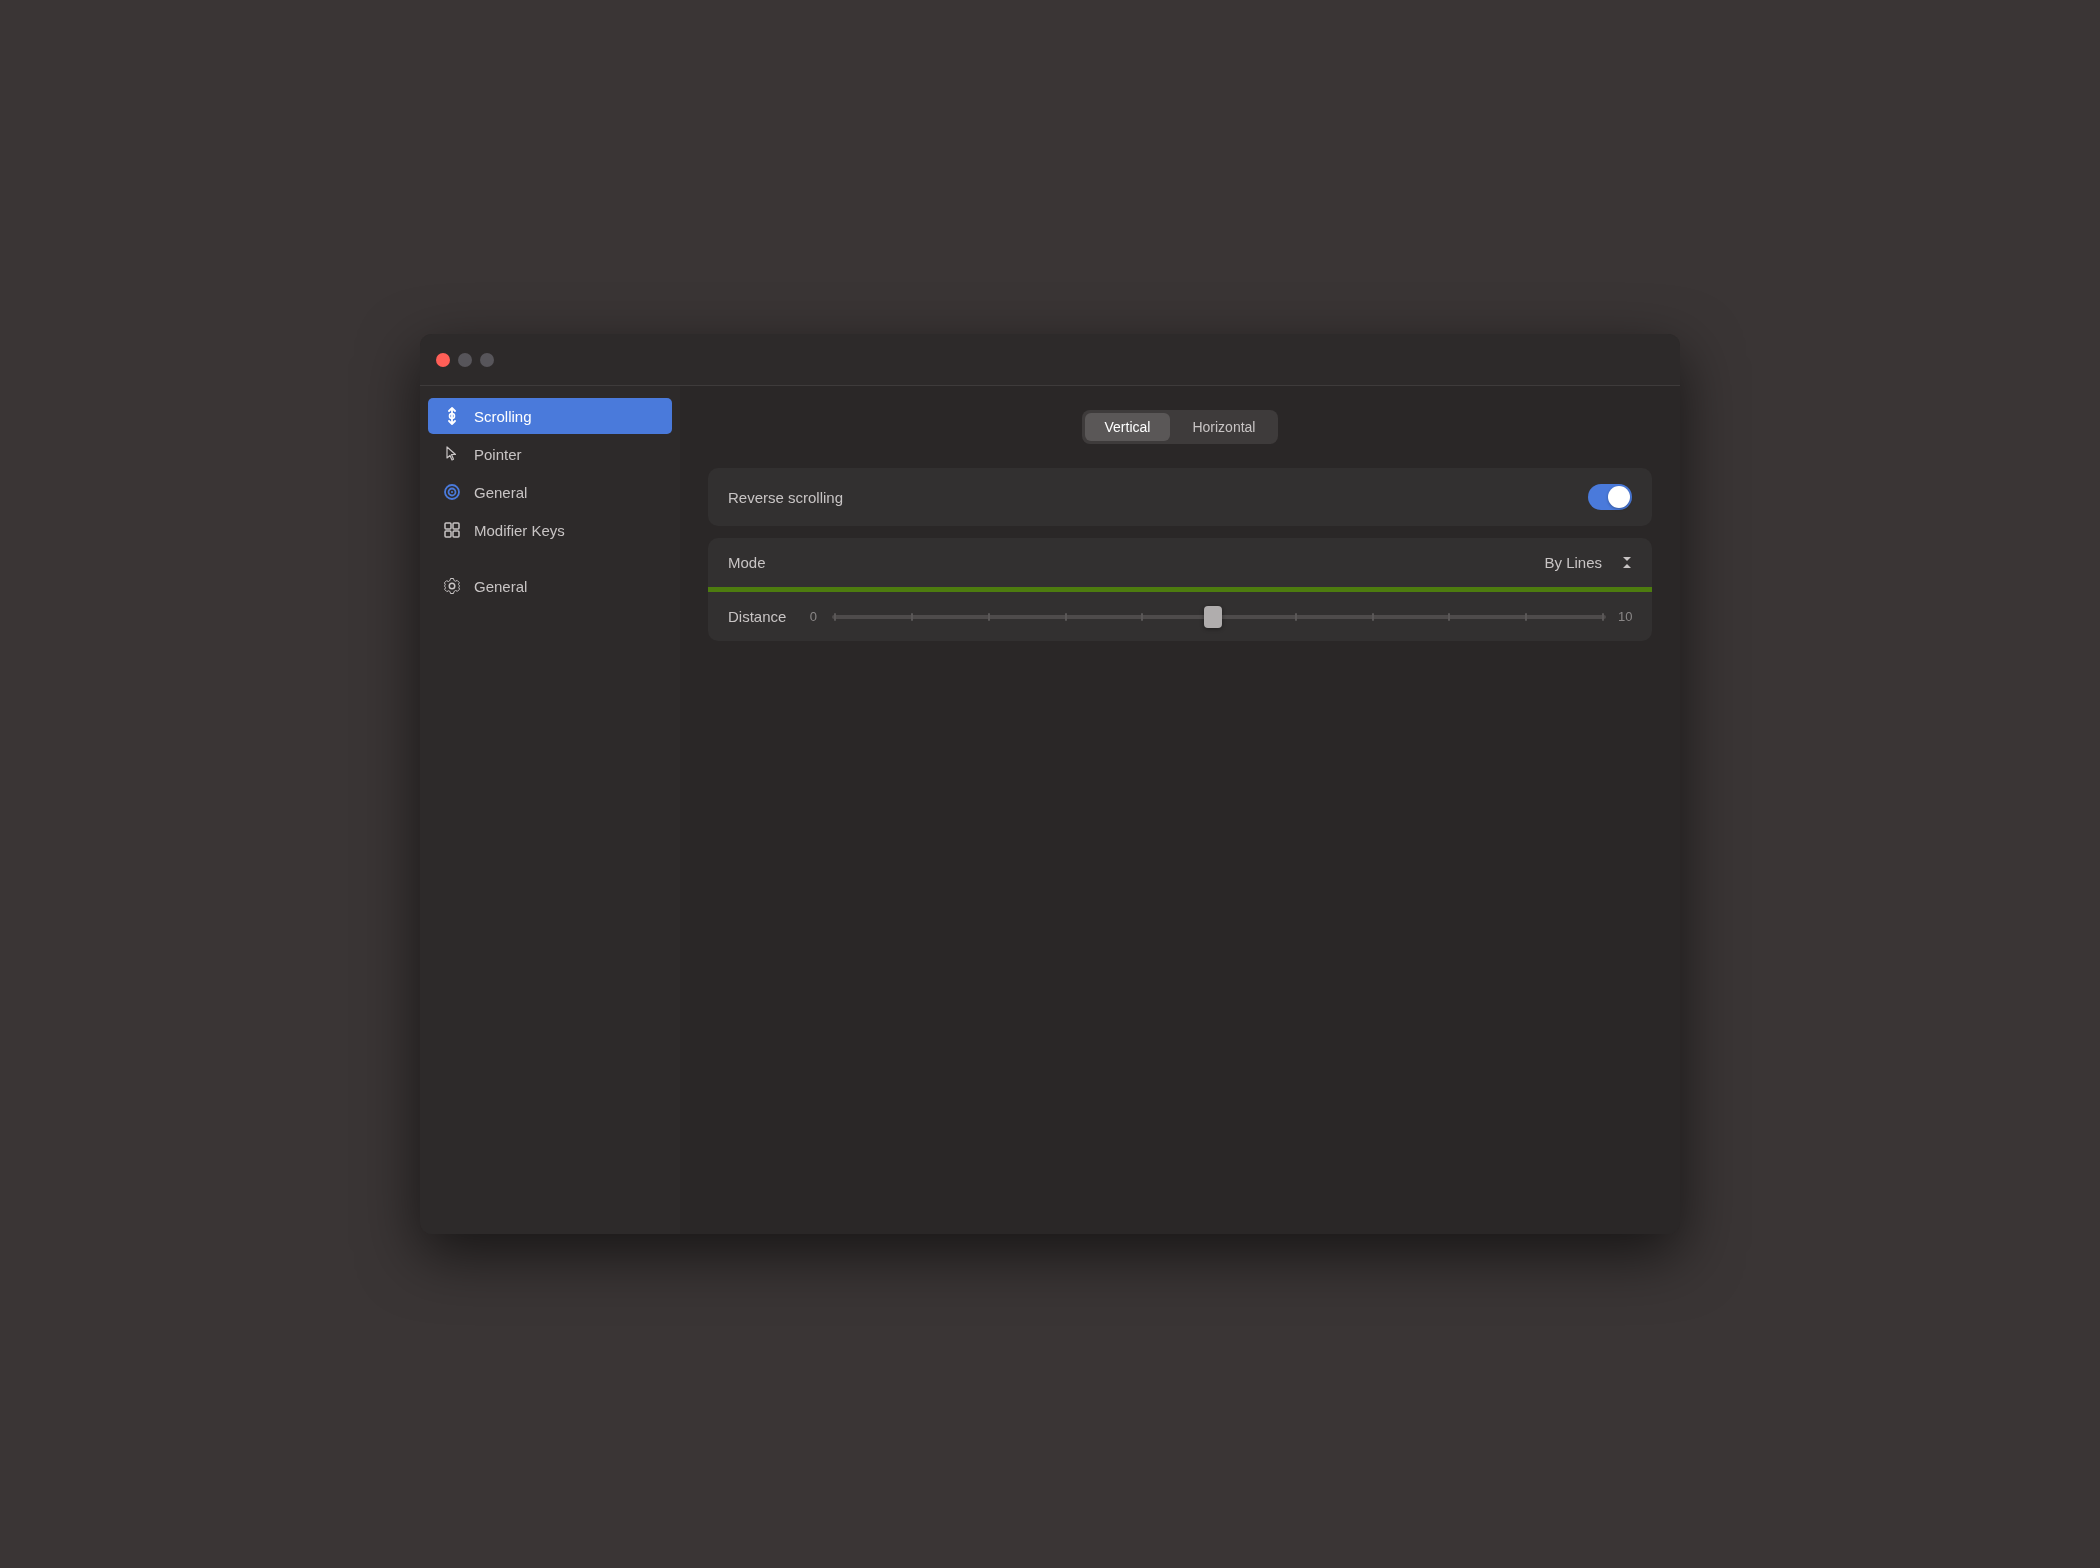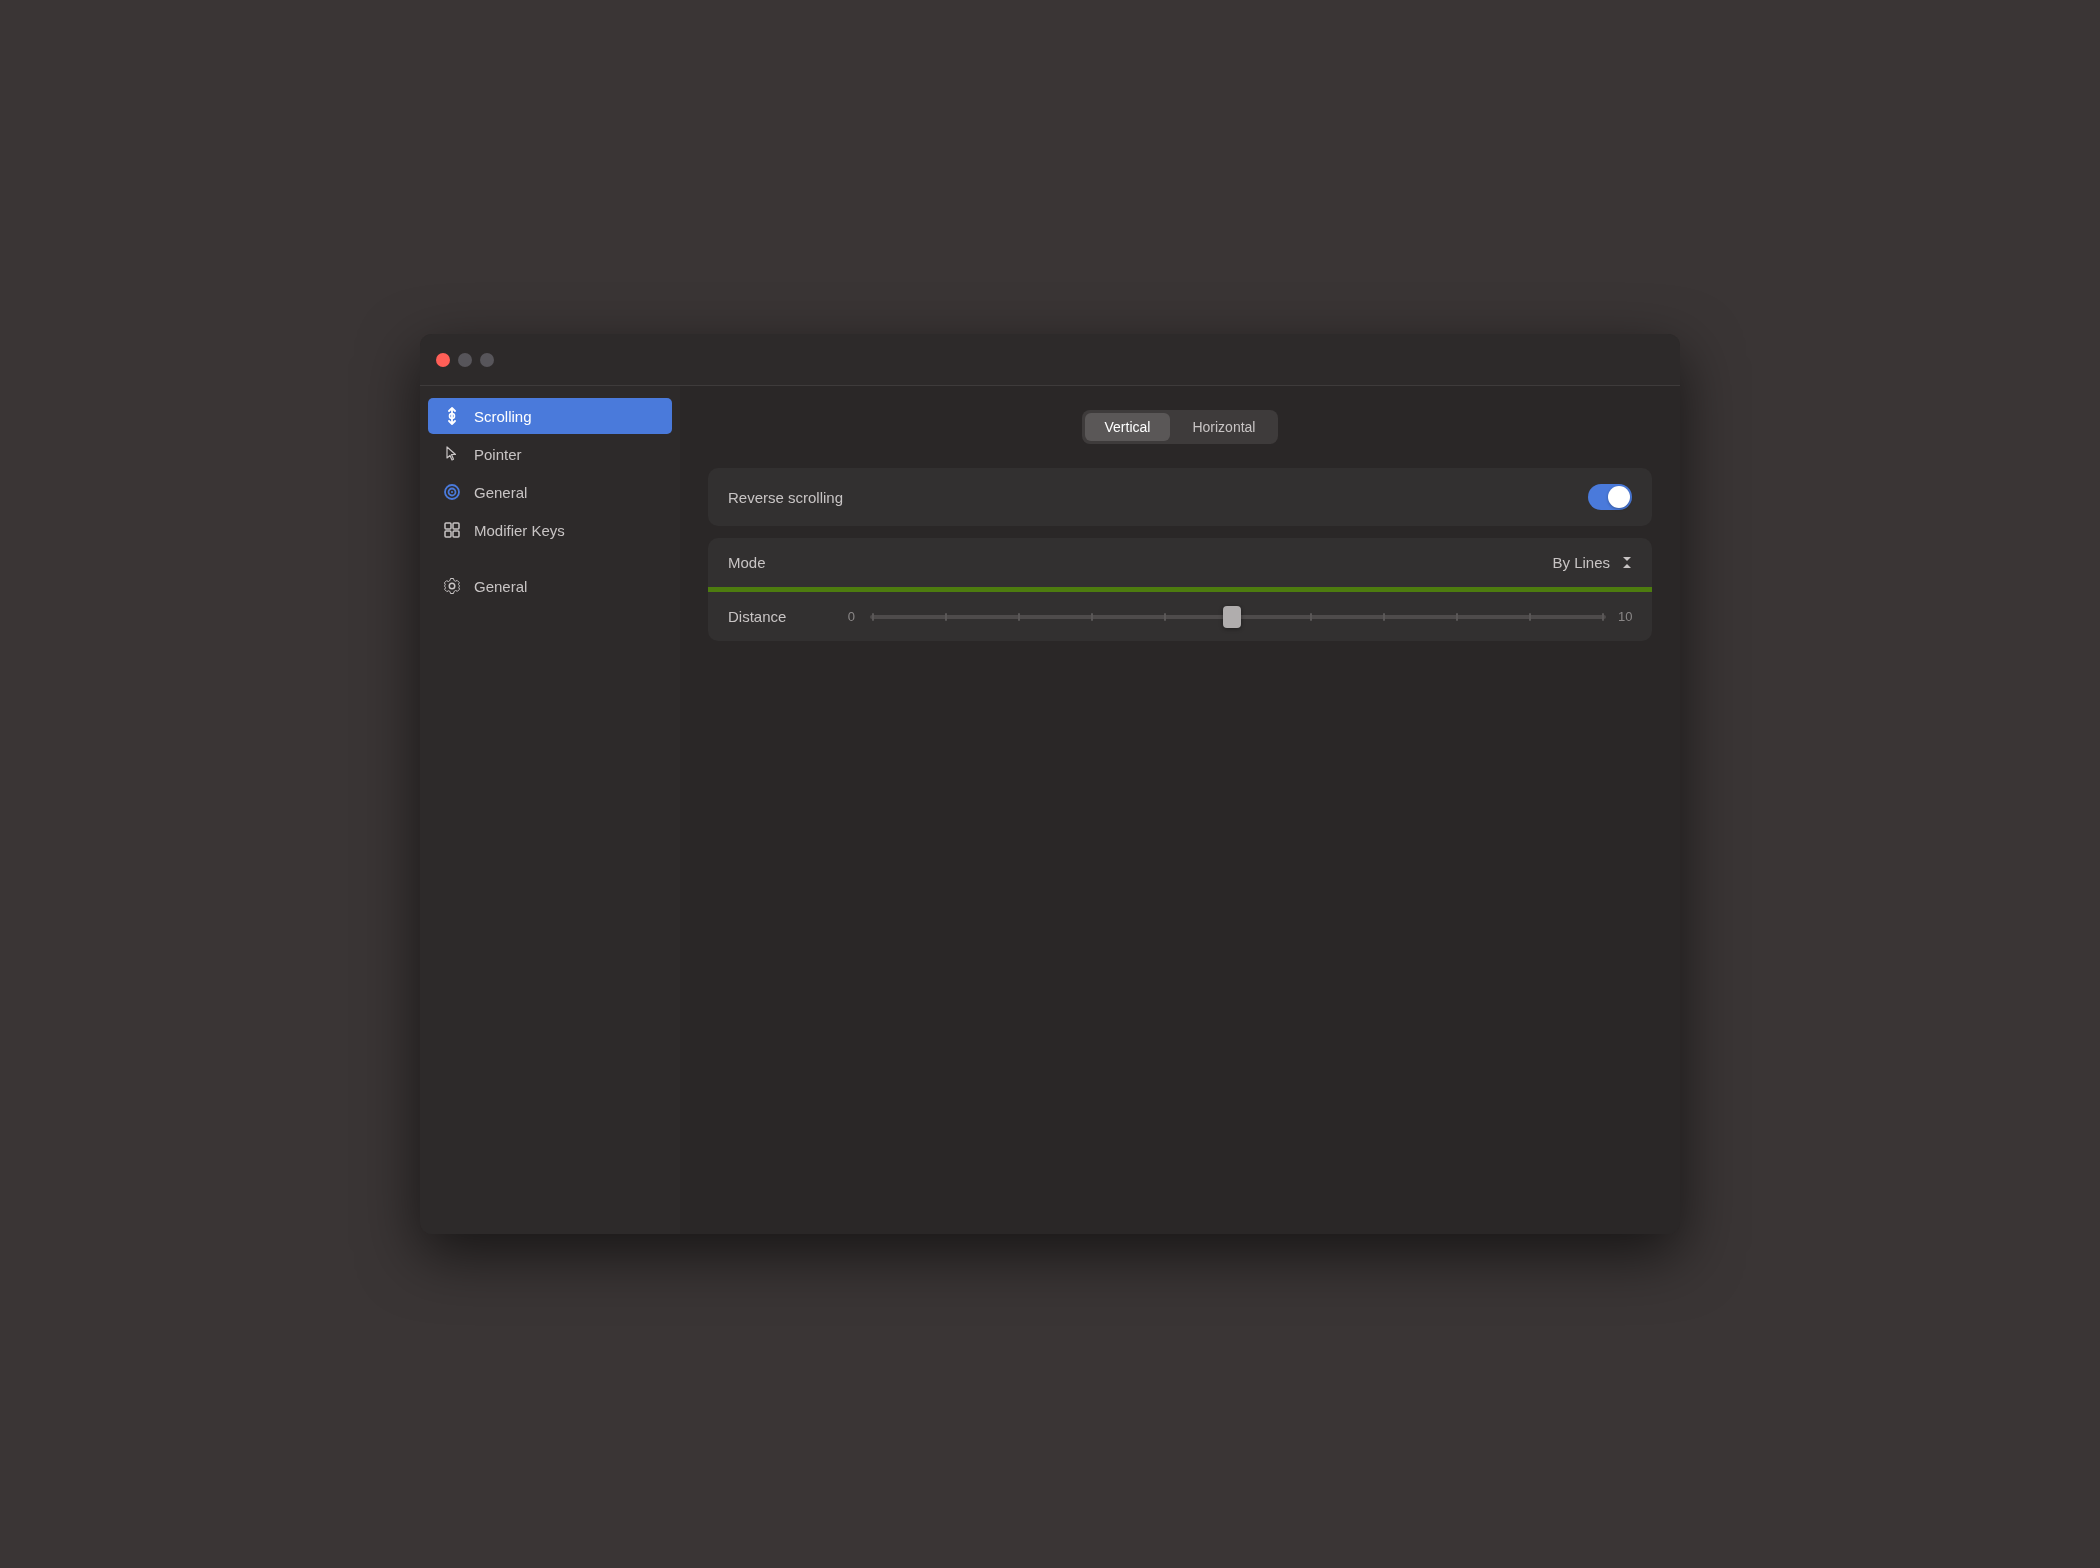--- a/index.html
+++ b/index.html
@@ -176,21 +176,20 @@
       align-items: center;
       justify-content: space-between;
       padding: 16px 20px;
       color: #c8c4c4;
       font-size: 15px;
       border-bottom: 5px solid #4d7c0f;
     }
 
     .settings-row:last-child {
       border-bottom: none;
-      gap: 38px;
     }
 
     .settings-row-label {
       color: #c8c4c4;
       font-size: 15px;
     }
 
     
     .toggle {
       width: 44px;
@@ -210,21 +209,21 @@
       position: absolute;
       top: 2px;
       right: 2px;
       box-shadow: 0 1px 3px rgba(0,0,0,0.3);
     }
 
     
     .mode-select {
       display: flex;
       align-items: center;
-      gap: 8px;
+      gap: 16px;
       color: #c8c4c4;
       font-size: 15px;
       cursor: pointer;
     }
 
     .chevron-updown {
       display: flex;
       flex-direction: column;
       gap: 1px;
       margin-left: 4px;

